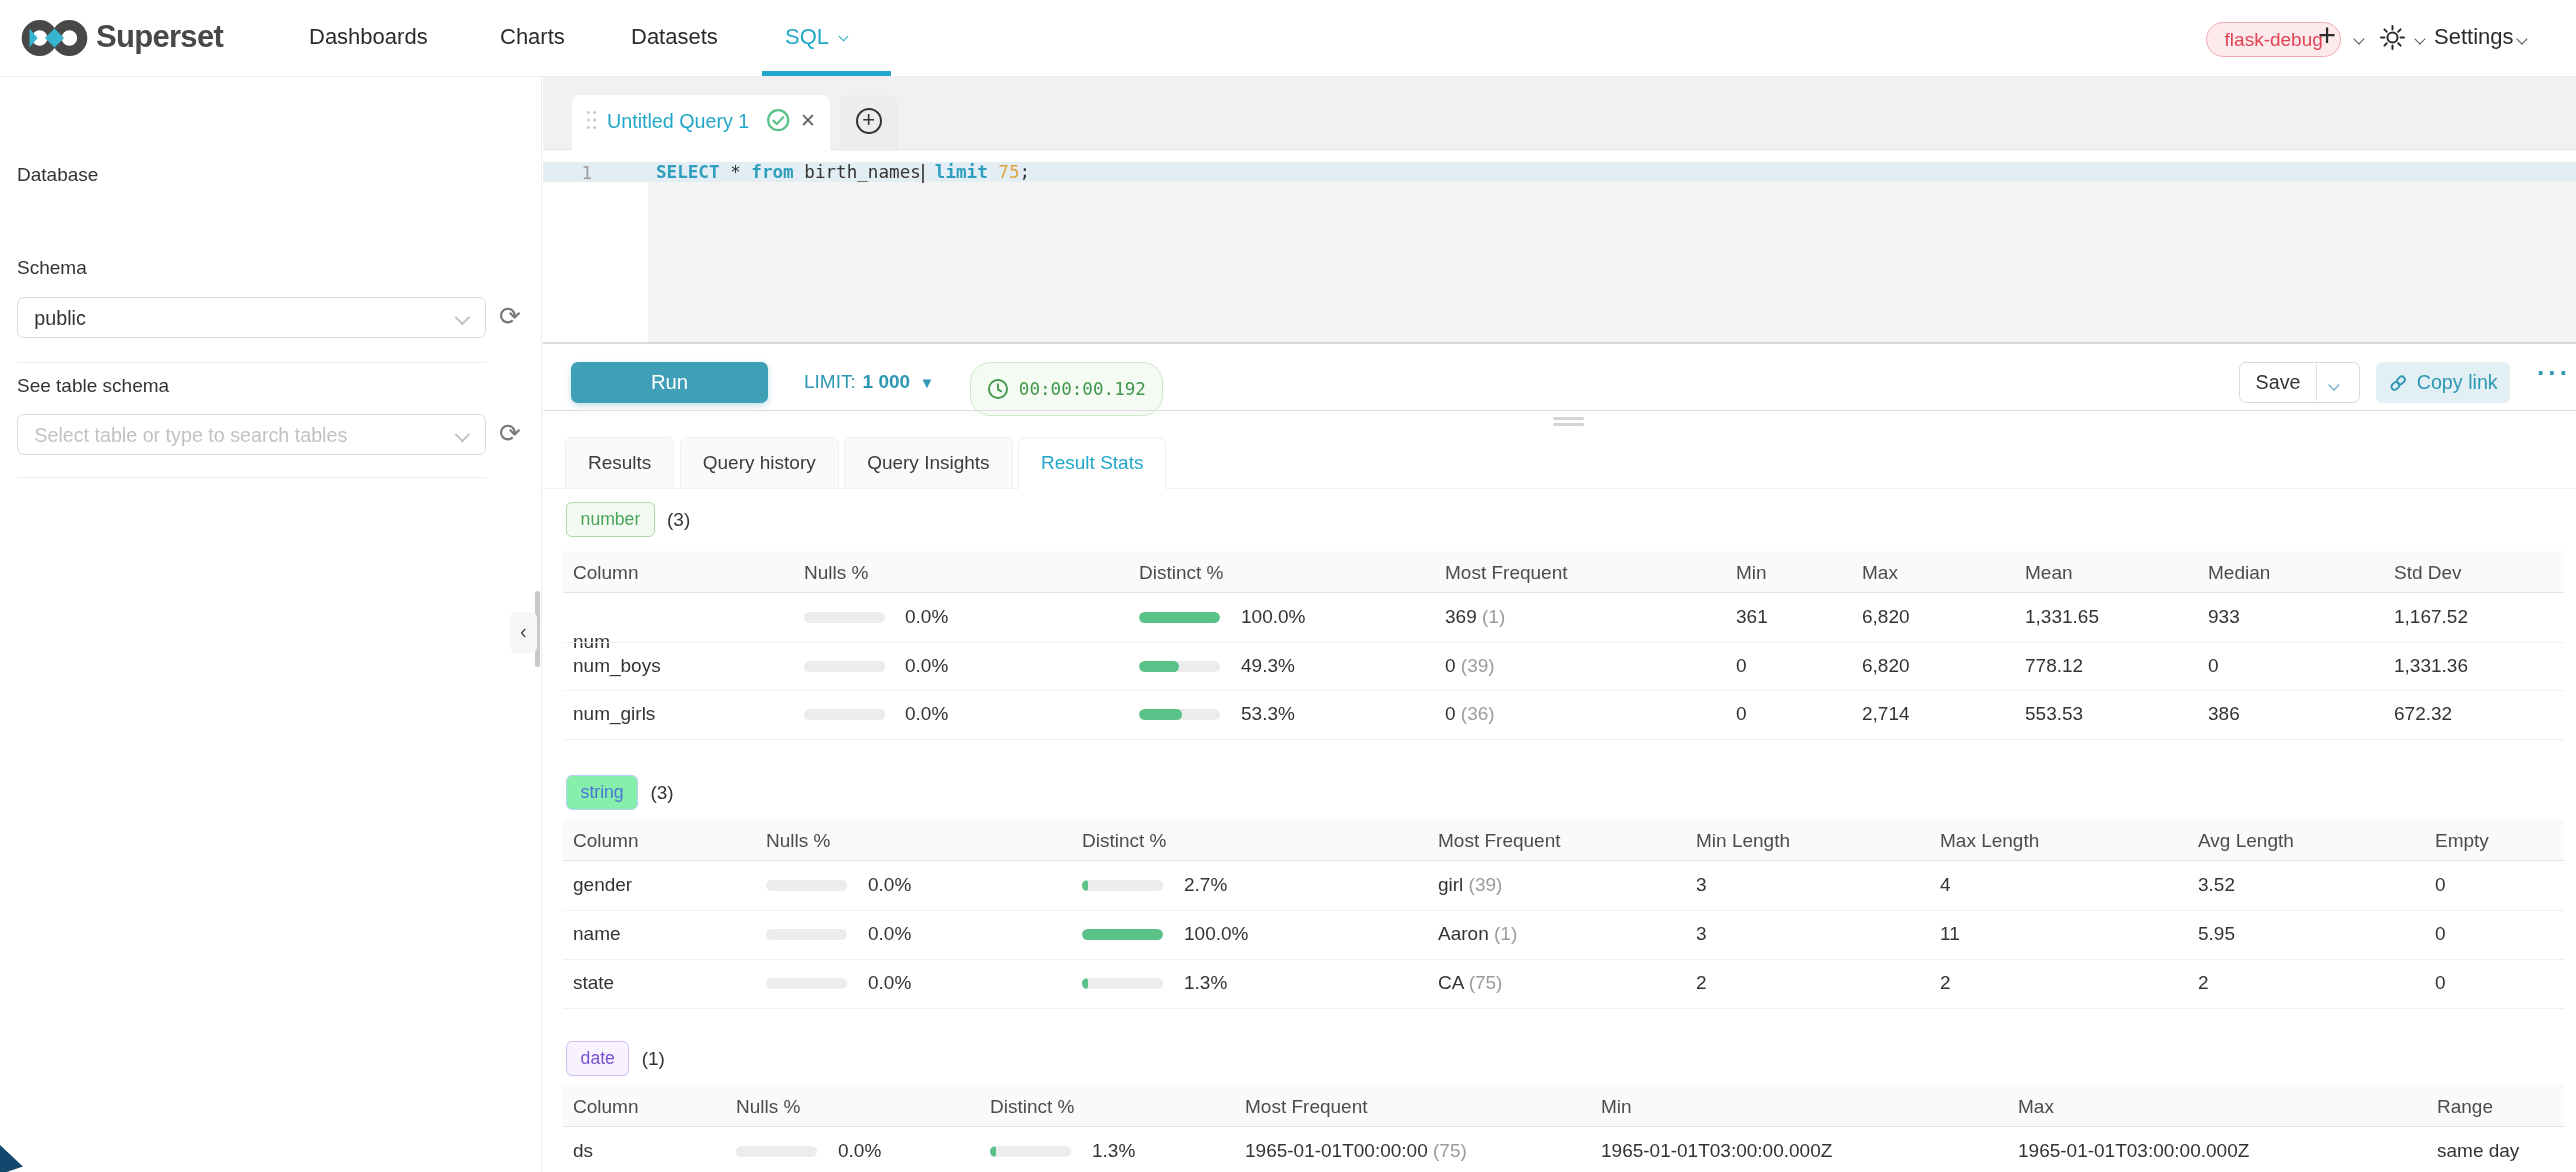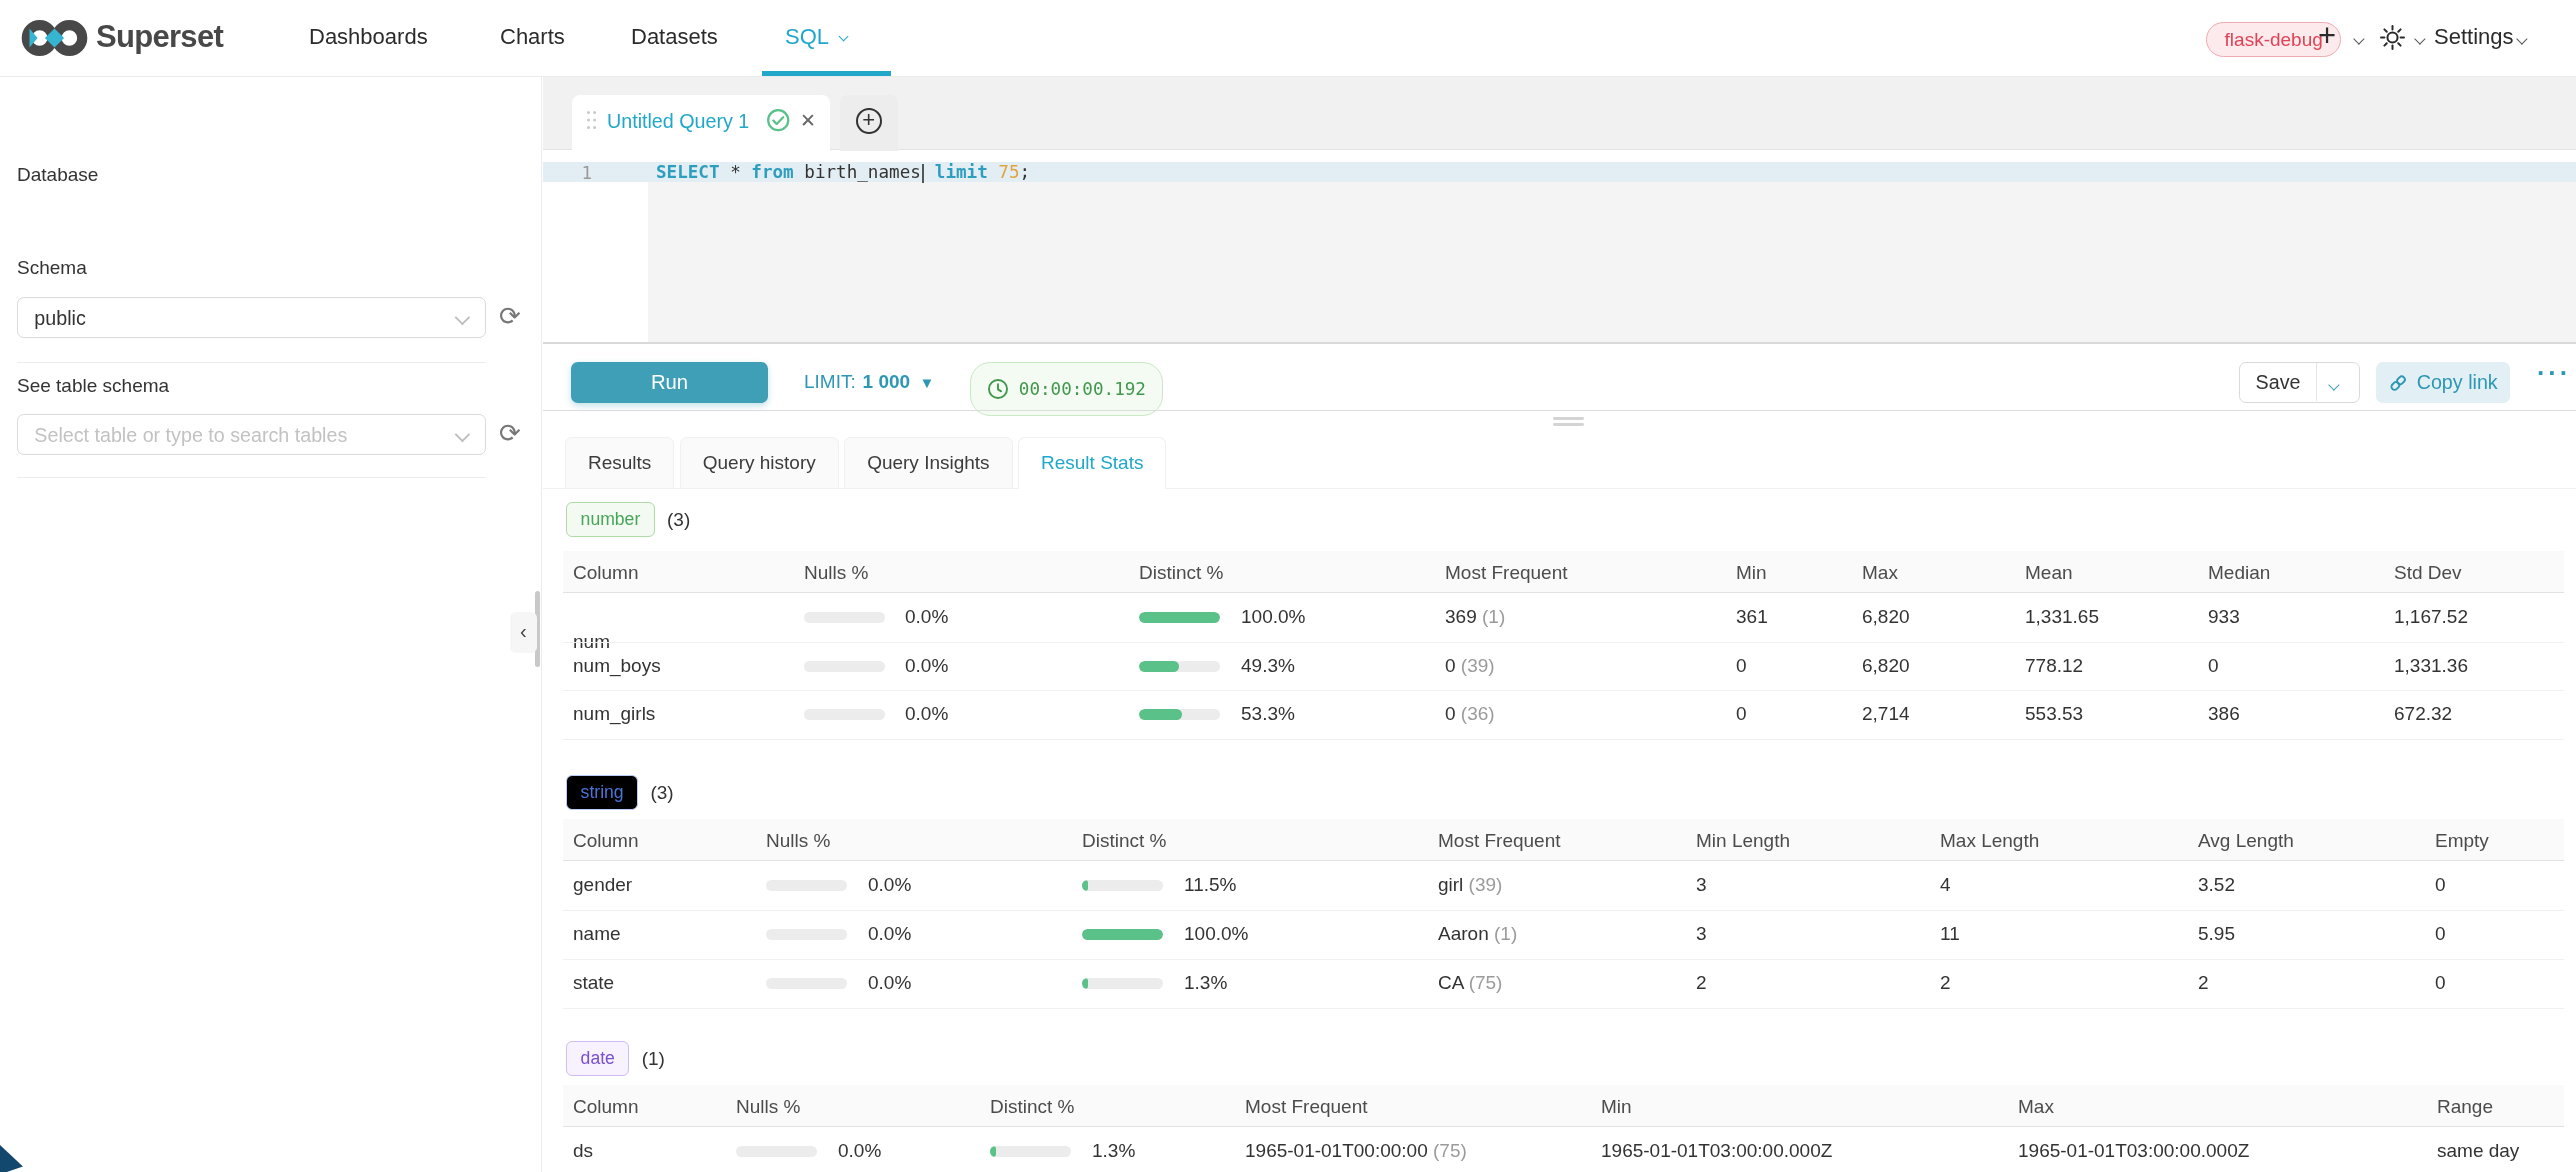--- a/index.html
+++ b/index.html
@@ -285,41 +285,41 @@
       </div>
       <div class="cell" style="left: 1241px; top: 703px;">53.3%</div>
       <div class="cell" style="left: 1445px; top: 703px;">0<span class="note"> (36)</span></div>
       <div class="cell" style="left: 1736px; top: 703px;">0</div>
       <div class="cell" style="left: 1862px; top: 703px;">2,714</div>
       <div class="cell" style="left: 2025px; top: 703px;">553.53</div>
       <div class="cell" style="left: 2208px; top: 703px;">386</div>
       <div class="cell" style="left: 2394px; top: 703px;">672.32</div>
       <div class="row-line" style="top: 739px;"></div>
       <div class="badge-row" style="top: 775px;">
-        <div class="type-badge" style="color: rgb(74, 116, 216); border-color: rgb(185, 205, 248); background: #000000;">string</div>
+        <div class="type-badge" style="color: rgb(74, 116, 216); border-color: rgb(185, 205, 248); background: #86efac;">string</div>
         <div class="badge-count">(3)</div>
       </div>
       <div class="thead" style="top: 819px;"></div>
       <div class="hdr" style="left: 573px; top: 830px;">Column</div>
       <div class="hdr" style="left: 766px; top: 830px;">Nulls %</div>
       <div class="hdr" style="left: 1082px; top: 830px;">Distinct %</div>
       <div class="hdr" style="left: 1438px; top: 830px;">Most Frequent</div>
       <div class="hdr" style="left: 1696px; top: 830px;">Min Length</div>
       <div class="hdr" style="left: 1940px; top: 830px;">Max Length</div>
       <div class="hdr" style="left: 2198px; top: 830px;">Avg Length</div>
       <div class="hdr" style="left: 2435px; top: 830px;">Empty</div>
       <div class="cell" style="left: 573px; top: 874px;">gender</div>
       <div class="bar-track" style="left: 766px; top: 880px;">
         <div class="bar-fill" style="width: 0%; background: rgb(90, 193, 137);"></div>
       </div>
       <div class="cell" style="left: 868px; top: 874px;">0.0%</div>
       <div class="bar-track" style="left: 1082px; top: 880px;">
         <div class="bar-fill" style="width: 7%; background: rgb(90, 193, 137);"></div>
       </div>
-      <div class="cell" style="left: 1184px; top: 874px;">11.5%</div>
+      <div class="cell" style="left: 1184px; top: 874px;">2.7%</div>
       <div class="cell" style="left: 1438px; top: 874px;">girl<span class="note"> (39)</span></div>
       <div class="cell" style="left: 1696px; top: 874px;">3</div>
       <div class="cell" style="left: 1940px; top: 874px;">4</div>
       <div class="cell" style="left: 2198px; top: 874px;">3.52</div>
       <div class="cell" style="left: 2435px; top: 874px;">0</div>
       <div class="row-line" style="top: 910px;"></div>
       <div class="cell" style="left: 573px; top: 923px;">name</div>
       <div class="bar-track" style="left: 766px; top: 929px;">
         <div class="bar-fill" style="width: 0%; background: rgb(90, 193, 137);"></div>
       </div>

